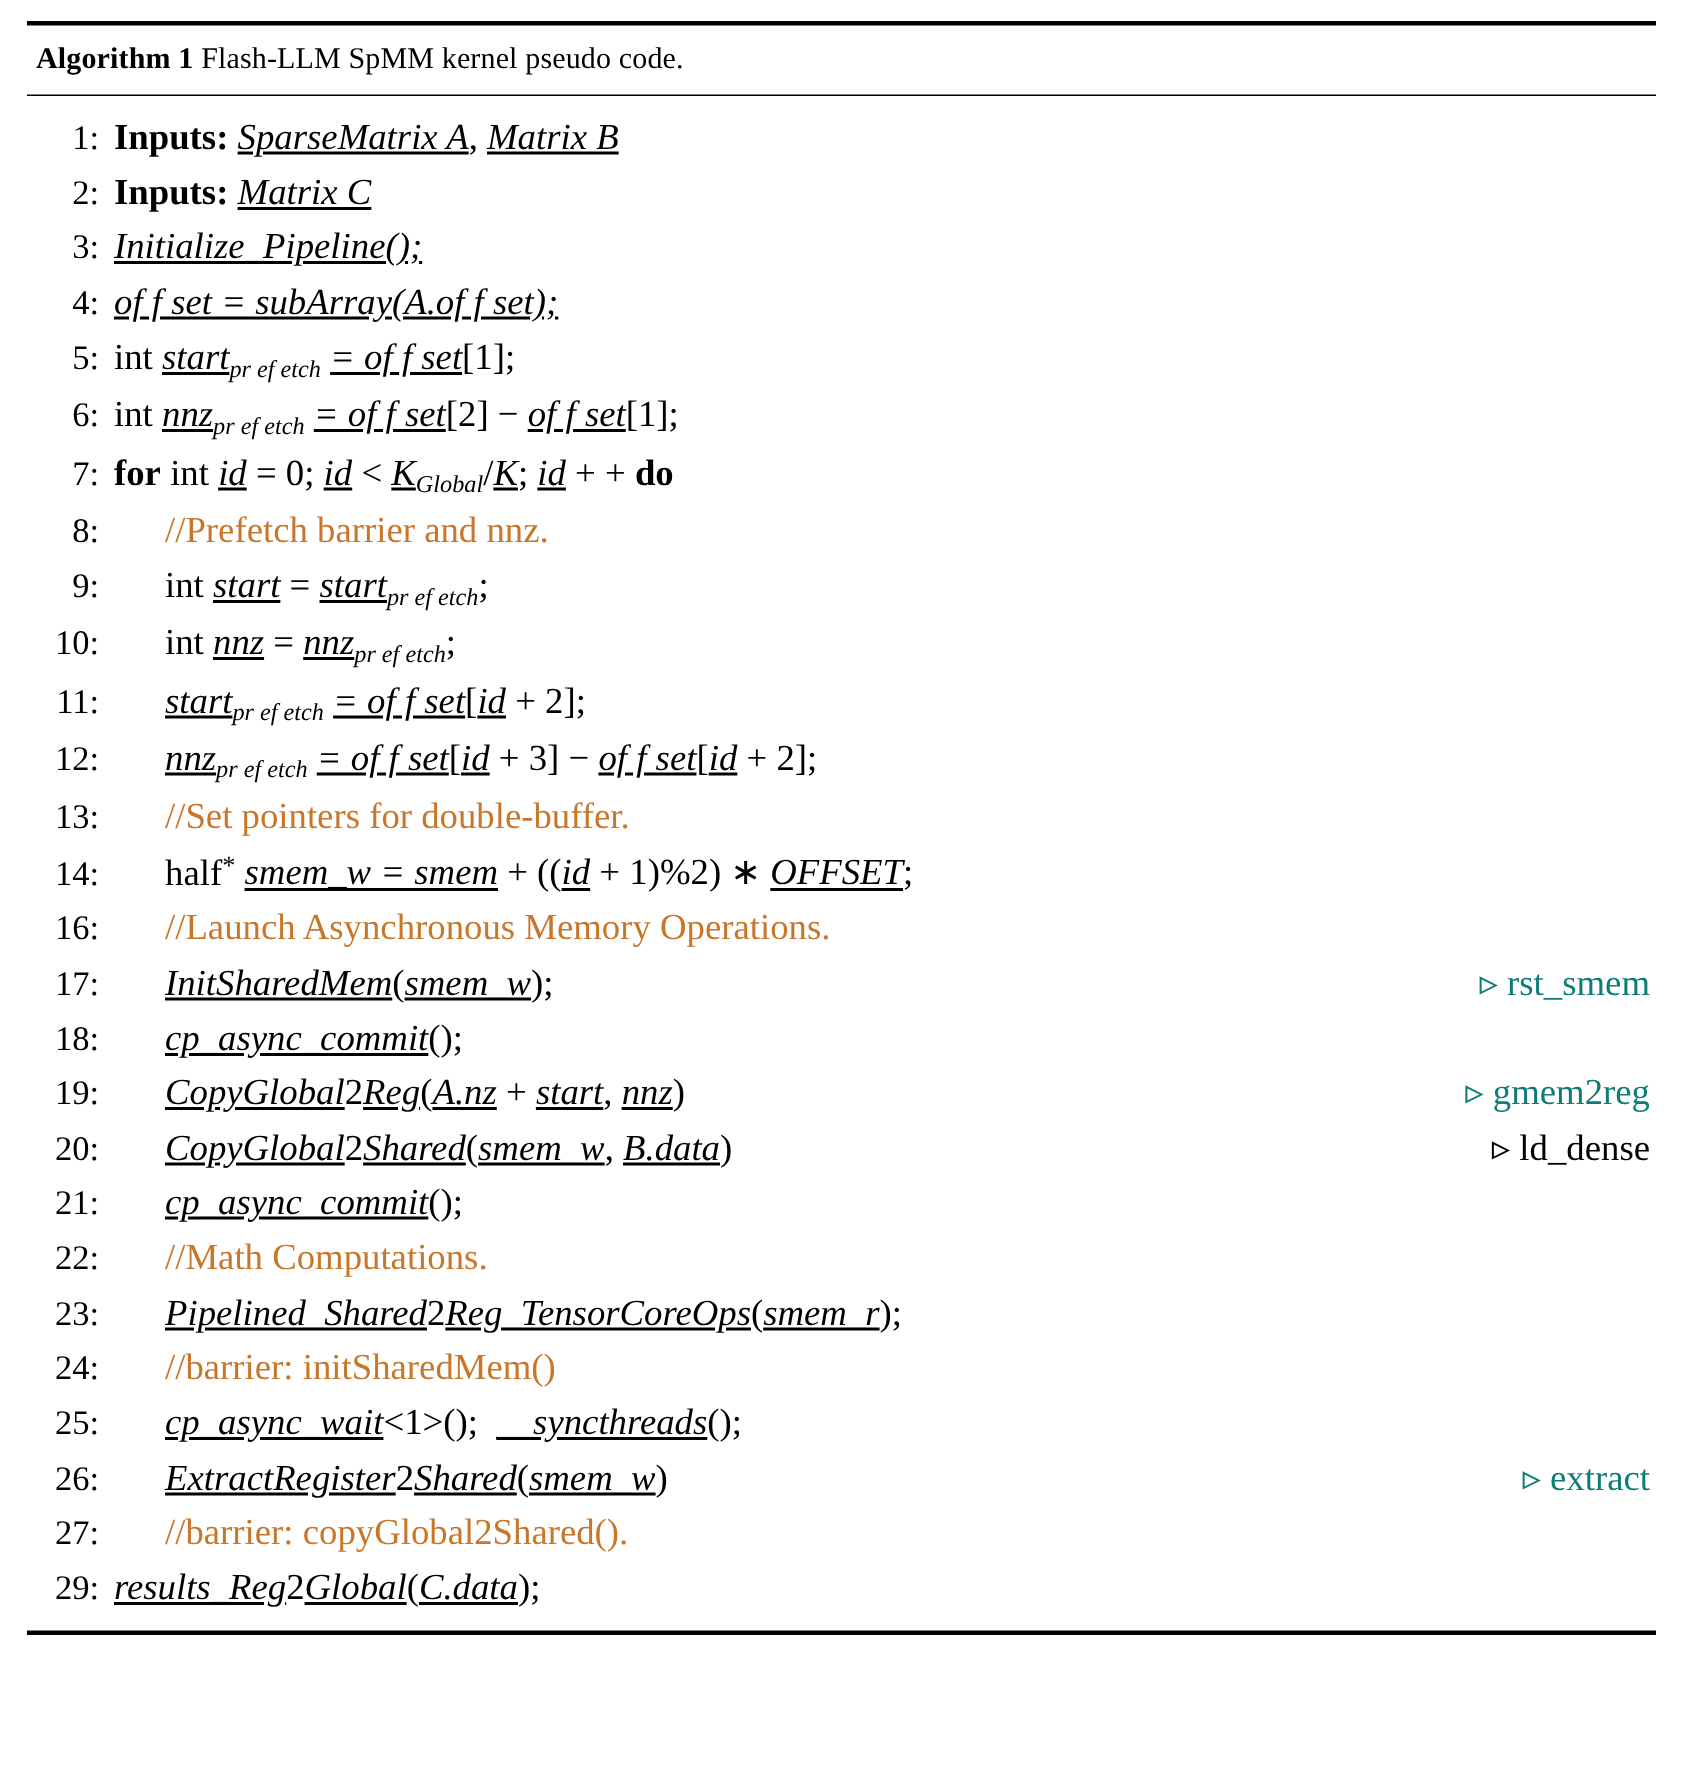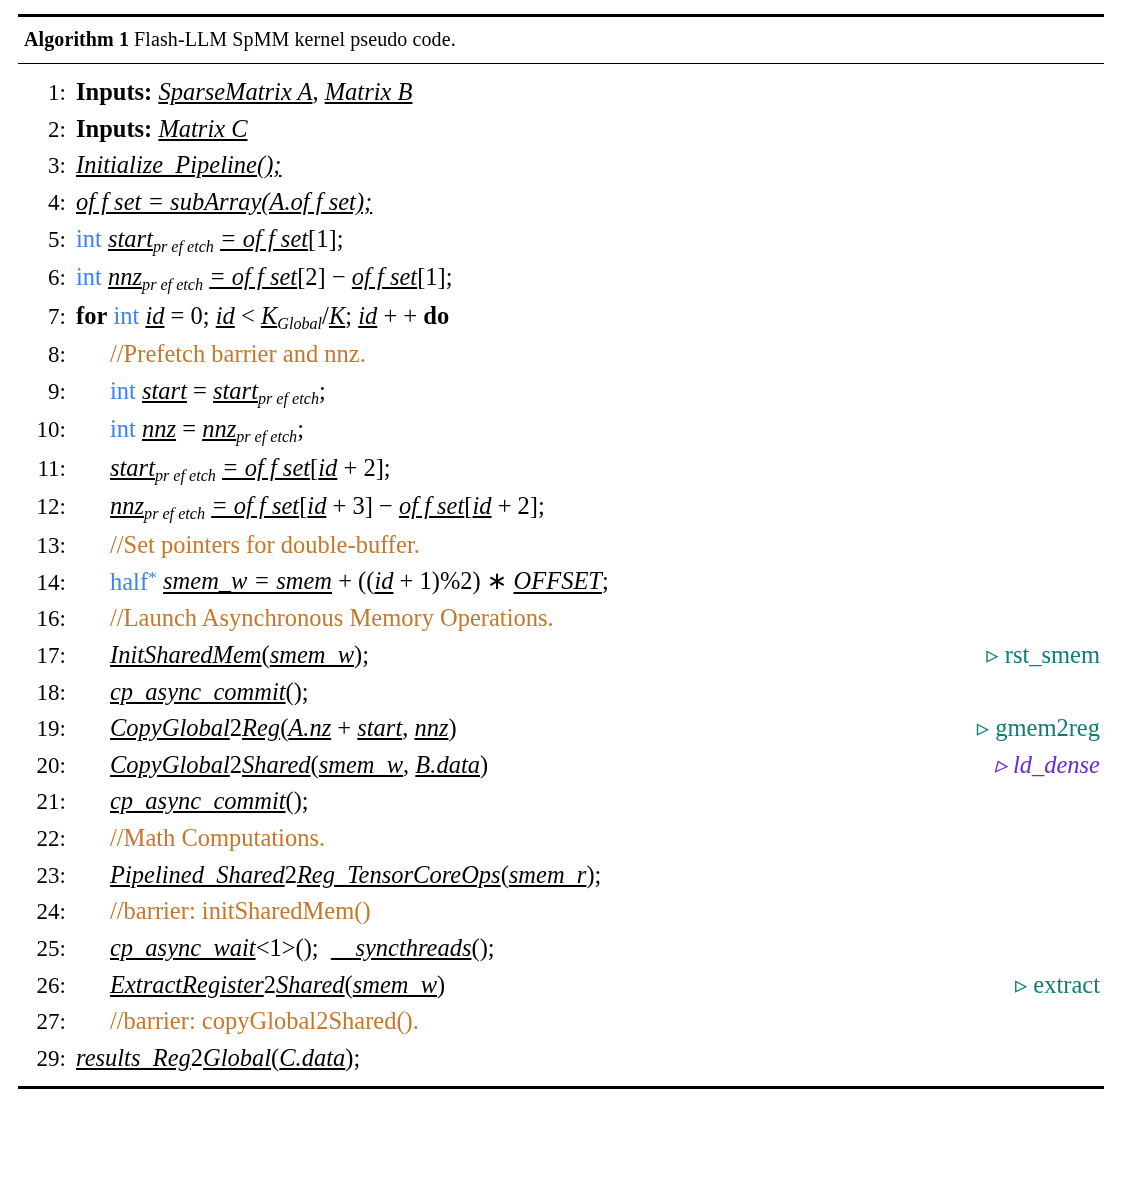--- a/index.html
+++ b/index.html
@@ -62,24 +62,24 @@
   }
   .cmt-col {
     flex: 0 0 auto;
     padding-left: 14px;
     white-space: pre;
     text-align: right;
     margin-left: 32px;
   }
   .it { font-style: italic; text-decoration: underline; }
   .bf { font-weight: bold; }
-  .kw { color: #3b82f6; }
+  .kw { color: #000000; }
   .cm { color: #c8762a; }
   .side { color: #0e7d77; }
-  .side-dark { color: #6d28d9; font-style: italic; }
+  .side-dark { color: #000000; }
   .sub {
     font-size: 0.66em;
     vertical-align: -0.33em;
     font-style: italic;
   }
   .sup {
     font-size: 0.72em;
     vertical-align: 0.42em;
   }
   .ind1 { display: inline-block; width: 34px; }

